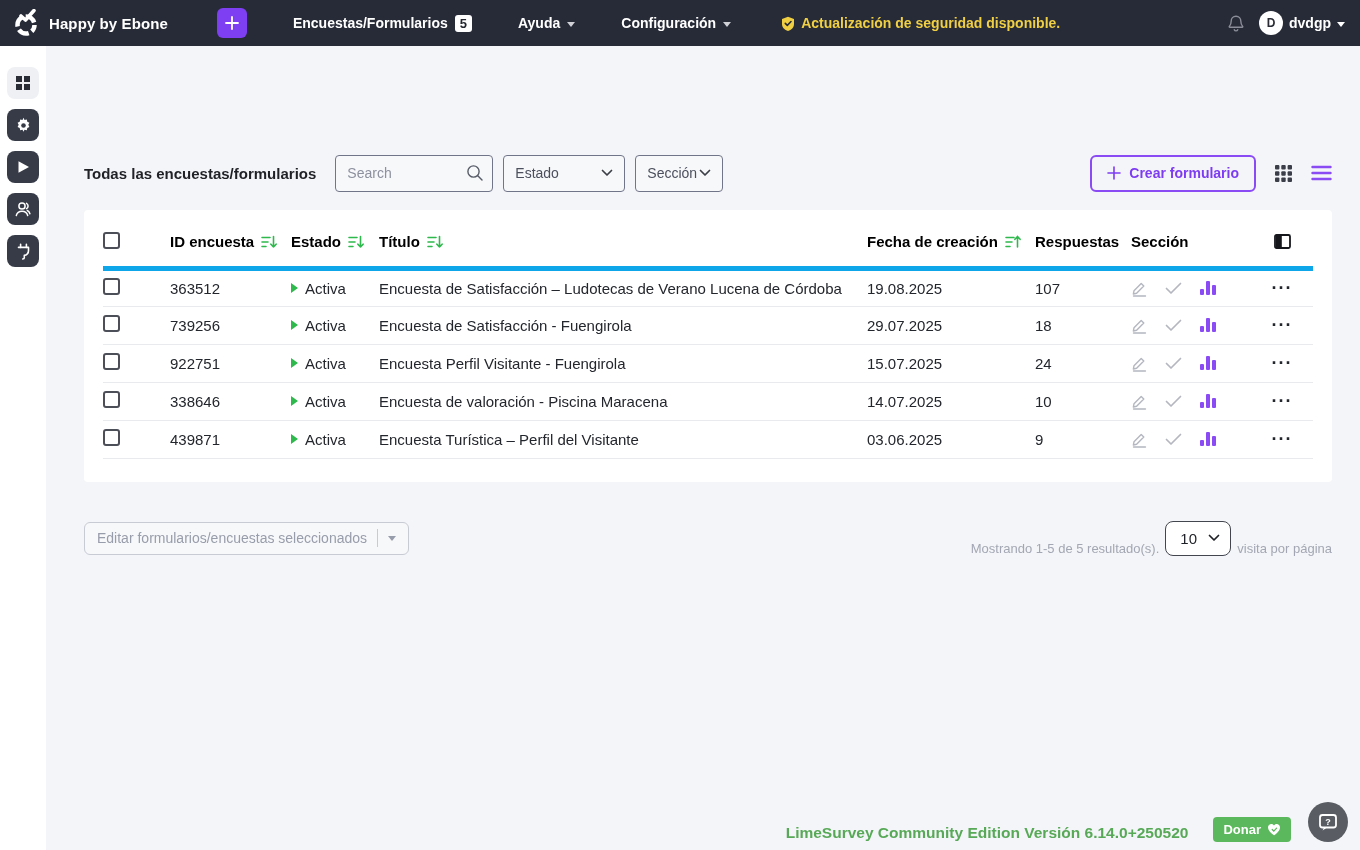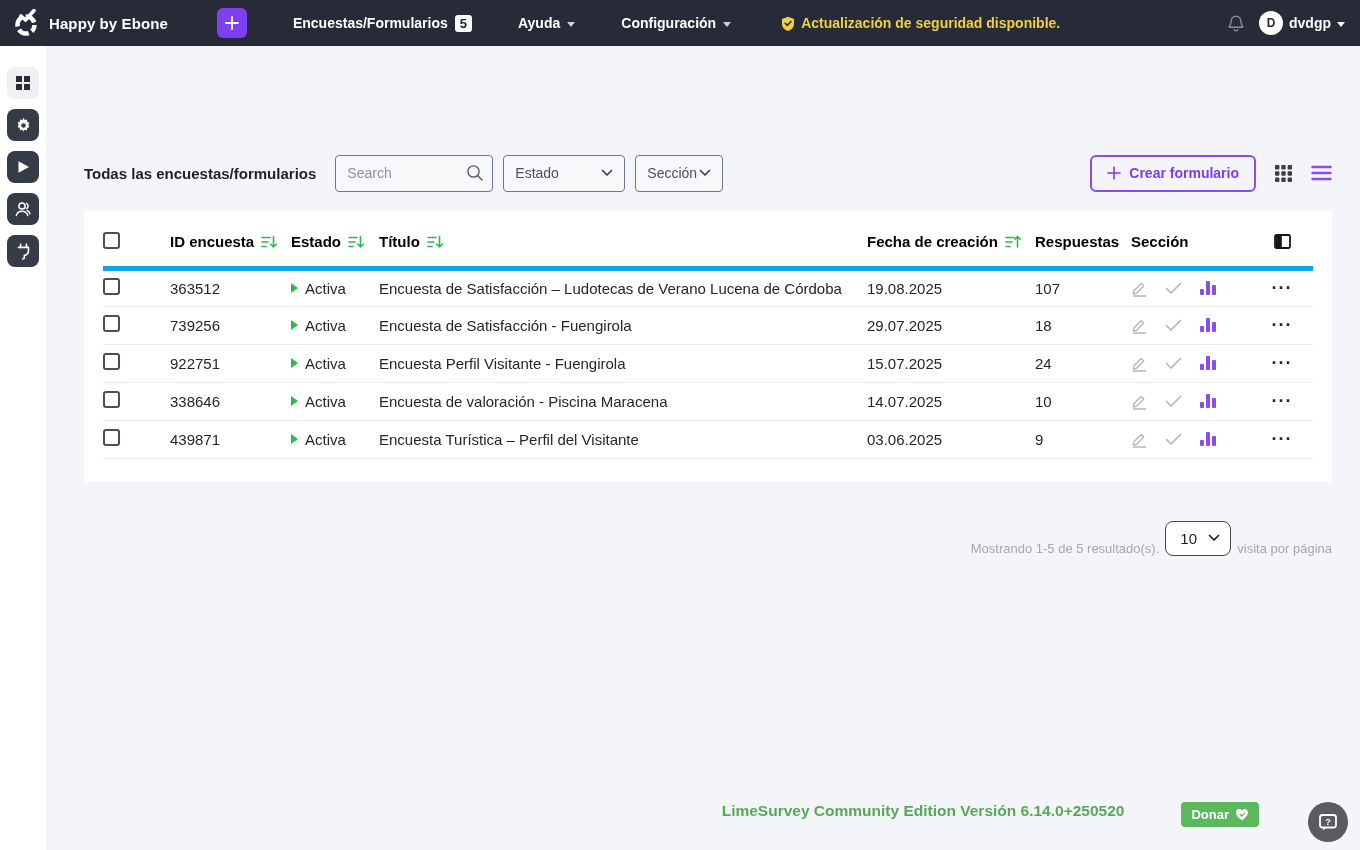--- a/index.html
+++ b/index.html
@@ -61,21 +61,21 @@
 
   
   .footer-bar { position:absolute; top:474px; left:38px; right:28px; height:36px; display:flex; align-items:center; }
   .bulk-btn { height:33px; border:1px solid #c9cbd4; border-radius:6px; background:#f7f8fa; color:#989dab; font-size:14px; padding:0 12px; display:flex; align-items:center; gap:10px; cursor:pointer; font-family:inherit; }
   .bulk-divider { width:1px; height:18px; background:#c9cbd4; }
   .bulk-caret { width:0; height:0; border-left:4px solid transparent; border-right:4px solid transparent; border-top:5px solid #989dab; }
   .pager { margin-left:auto; display:flex; align-items:flex-end; font-size:13px; color:#a3a7b3; }
   .page-size { width:66px; height:35px; background:#fff; border:1px solid #43464e; border-radius:8px; display:flex; align-items:center; justify-content:space-between; padding:0 10px 0 14px; margin:0 6px; cursor:pointer; color:#1d2026; font-size:15px; }
 
   
-  .page-footer { position:absolute; right:12px; bottom:8px; display:flex; align-items:flex-start;gap:32px; }
+  .page-footer { position:absolute; right:12px; bottom:8px; display:flex; align-items:flex-end; }
   .version-text { font-size:15.5px; font-weight:700; color:#57a957; margin-right:25px; }
   .donate-btn { background:#5cb85c; color:#fff; border:none; border-radius:4px; font-size:13px; font-weight:700; padding:5px 10px; display:flex; align-items:center; gap:6px; cursor:pointer; margin-right:17px; font-family:inherit; }
   .help-fab { width:40px; height:40px; border-radius:50%; background:#595d63; border:none; cursor:pointer; display:flex; align-items:center; justify-content:center; }
 </style>
 </head>
 <body>
 
 <nav class="navbar">
   <div class="brand">
     <span style="display:flex;">
@@ -557,20 +557,25 @@
                 </button>
           </span>
             </td>
           <td class="col-last"><button class="dots-btn">···</button></td>
         </tr>
       </tbody>
     </table>
   </div>
 
   <div class="footer-bar">
+    <button class="bulk-btn">
+      <span>Editar formularios/encuestas seleccionados</span>
+      <span class="bulk-divider"></span>
+      <span class="bulk-caret"></span>
+    </button>
     <div class="pager">
       <span>Mostrando 1-5 de 5 resultado(s).</span>
       <span class="page-size">
         <span>10</span>
         <span style="display:flex;">
             <svg width="12" height="8" viewBox="0 0 12 8" fill="none">
               <path d="M1.5 1.5 6 6l4.5-4.5" stroke="#1d2026" stroke-width="1.7" stroke-linecap="round" stroke-linejoin="round"></path>
             </svg>
           </span>
       </span>

